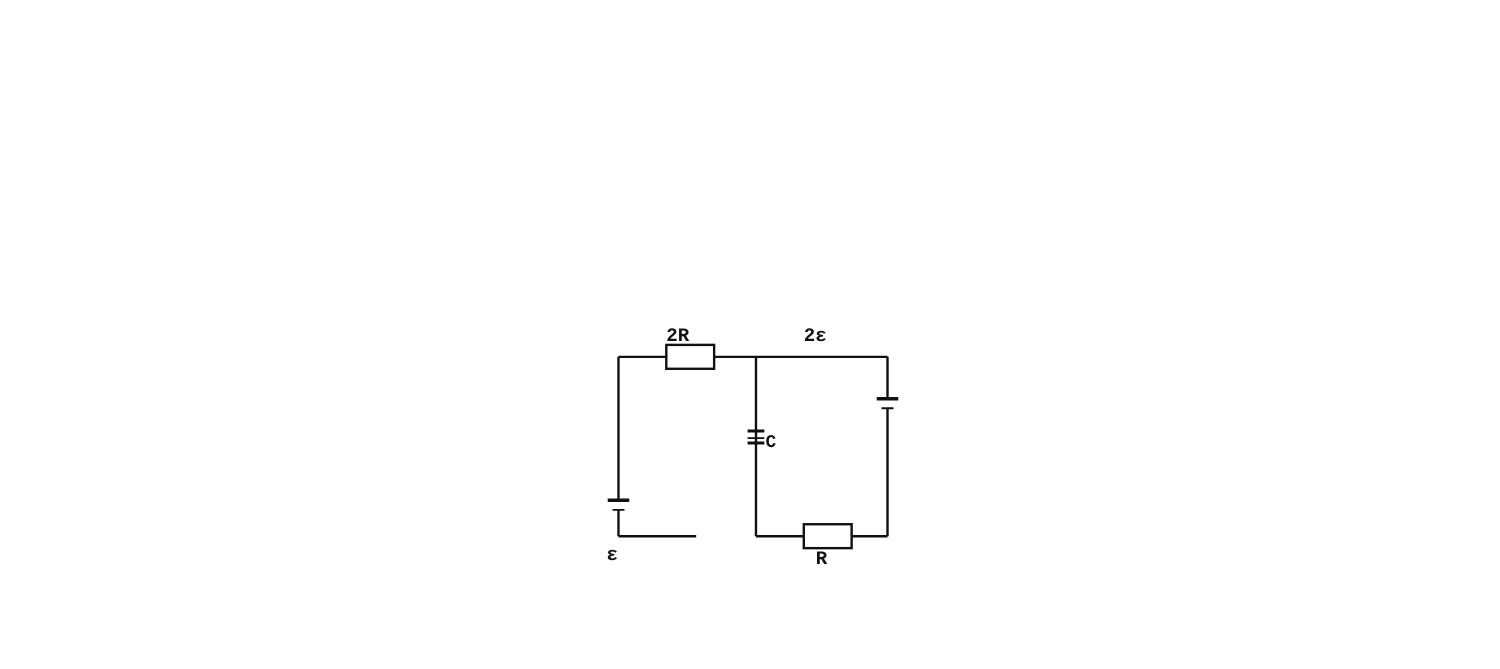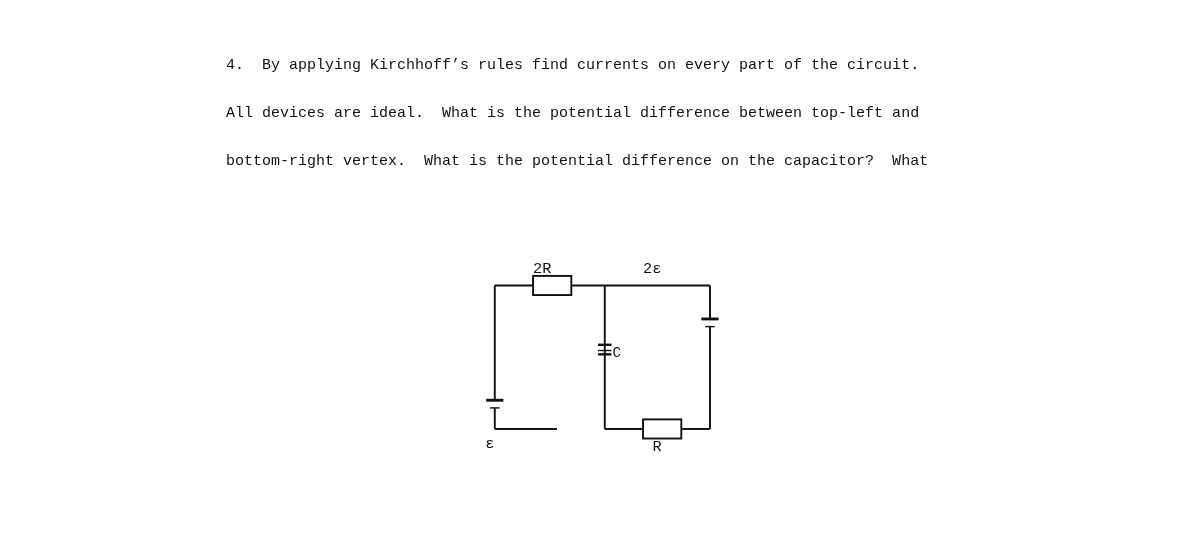--- a/index.html
+++ b/index.html
@@ -33,20 +33,21 @@
       display: flex;
       justify-content: center;
       align-items: center;
       margin: 20px 0 30px 0;
     }
 
     .circuit-wrapper {
       position: relative;
       width: 300px;
       height: 220px;
+      font-weight: bold;
     }
 
     
     .circuit-svg {
       width: 300px;
       height: 220px;
     }
 
     .footer-text {
       line-height: 1.6;
@@ -54,23 +55,23 @@
       margin-top: 10px;
       white-space: pre-wrap;
     }
   </style>
 </head>
 <body>
 
 <div class="page-container">
 
   <div class="problem-text">
-    <span>4.  By applying Kirchhoff’s rules find currents on every part of the circuit.</span><br>
-    <span>All devices are ideal.  What is the potential difference between top-left and</span><br>
-    <span>bottom-right vertex.  What is the potential difference on the capacitor?  What</span><br>
+    <br>
+    <br>
+    <br>
   </div>
 
   <div class="circuit-area">
     <div class="circuit-wrapper">
       <svg class="circuit-svg" viewBox="0 0 300 230" xmlns="http://www.w3.org/2000/svg">
 
         <text x="80" y="22" font-family="Courier New, monospace" font-size="16" fill="#111">2R</text>
 
         <text x="195" y="22" font-family="Courier New, monospace" font-size="16" fill="#111">2ε</text>
 

